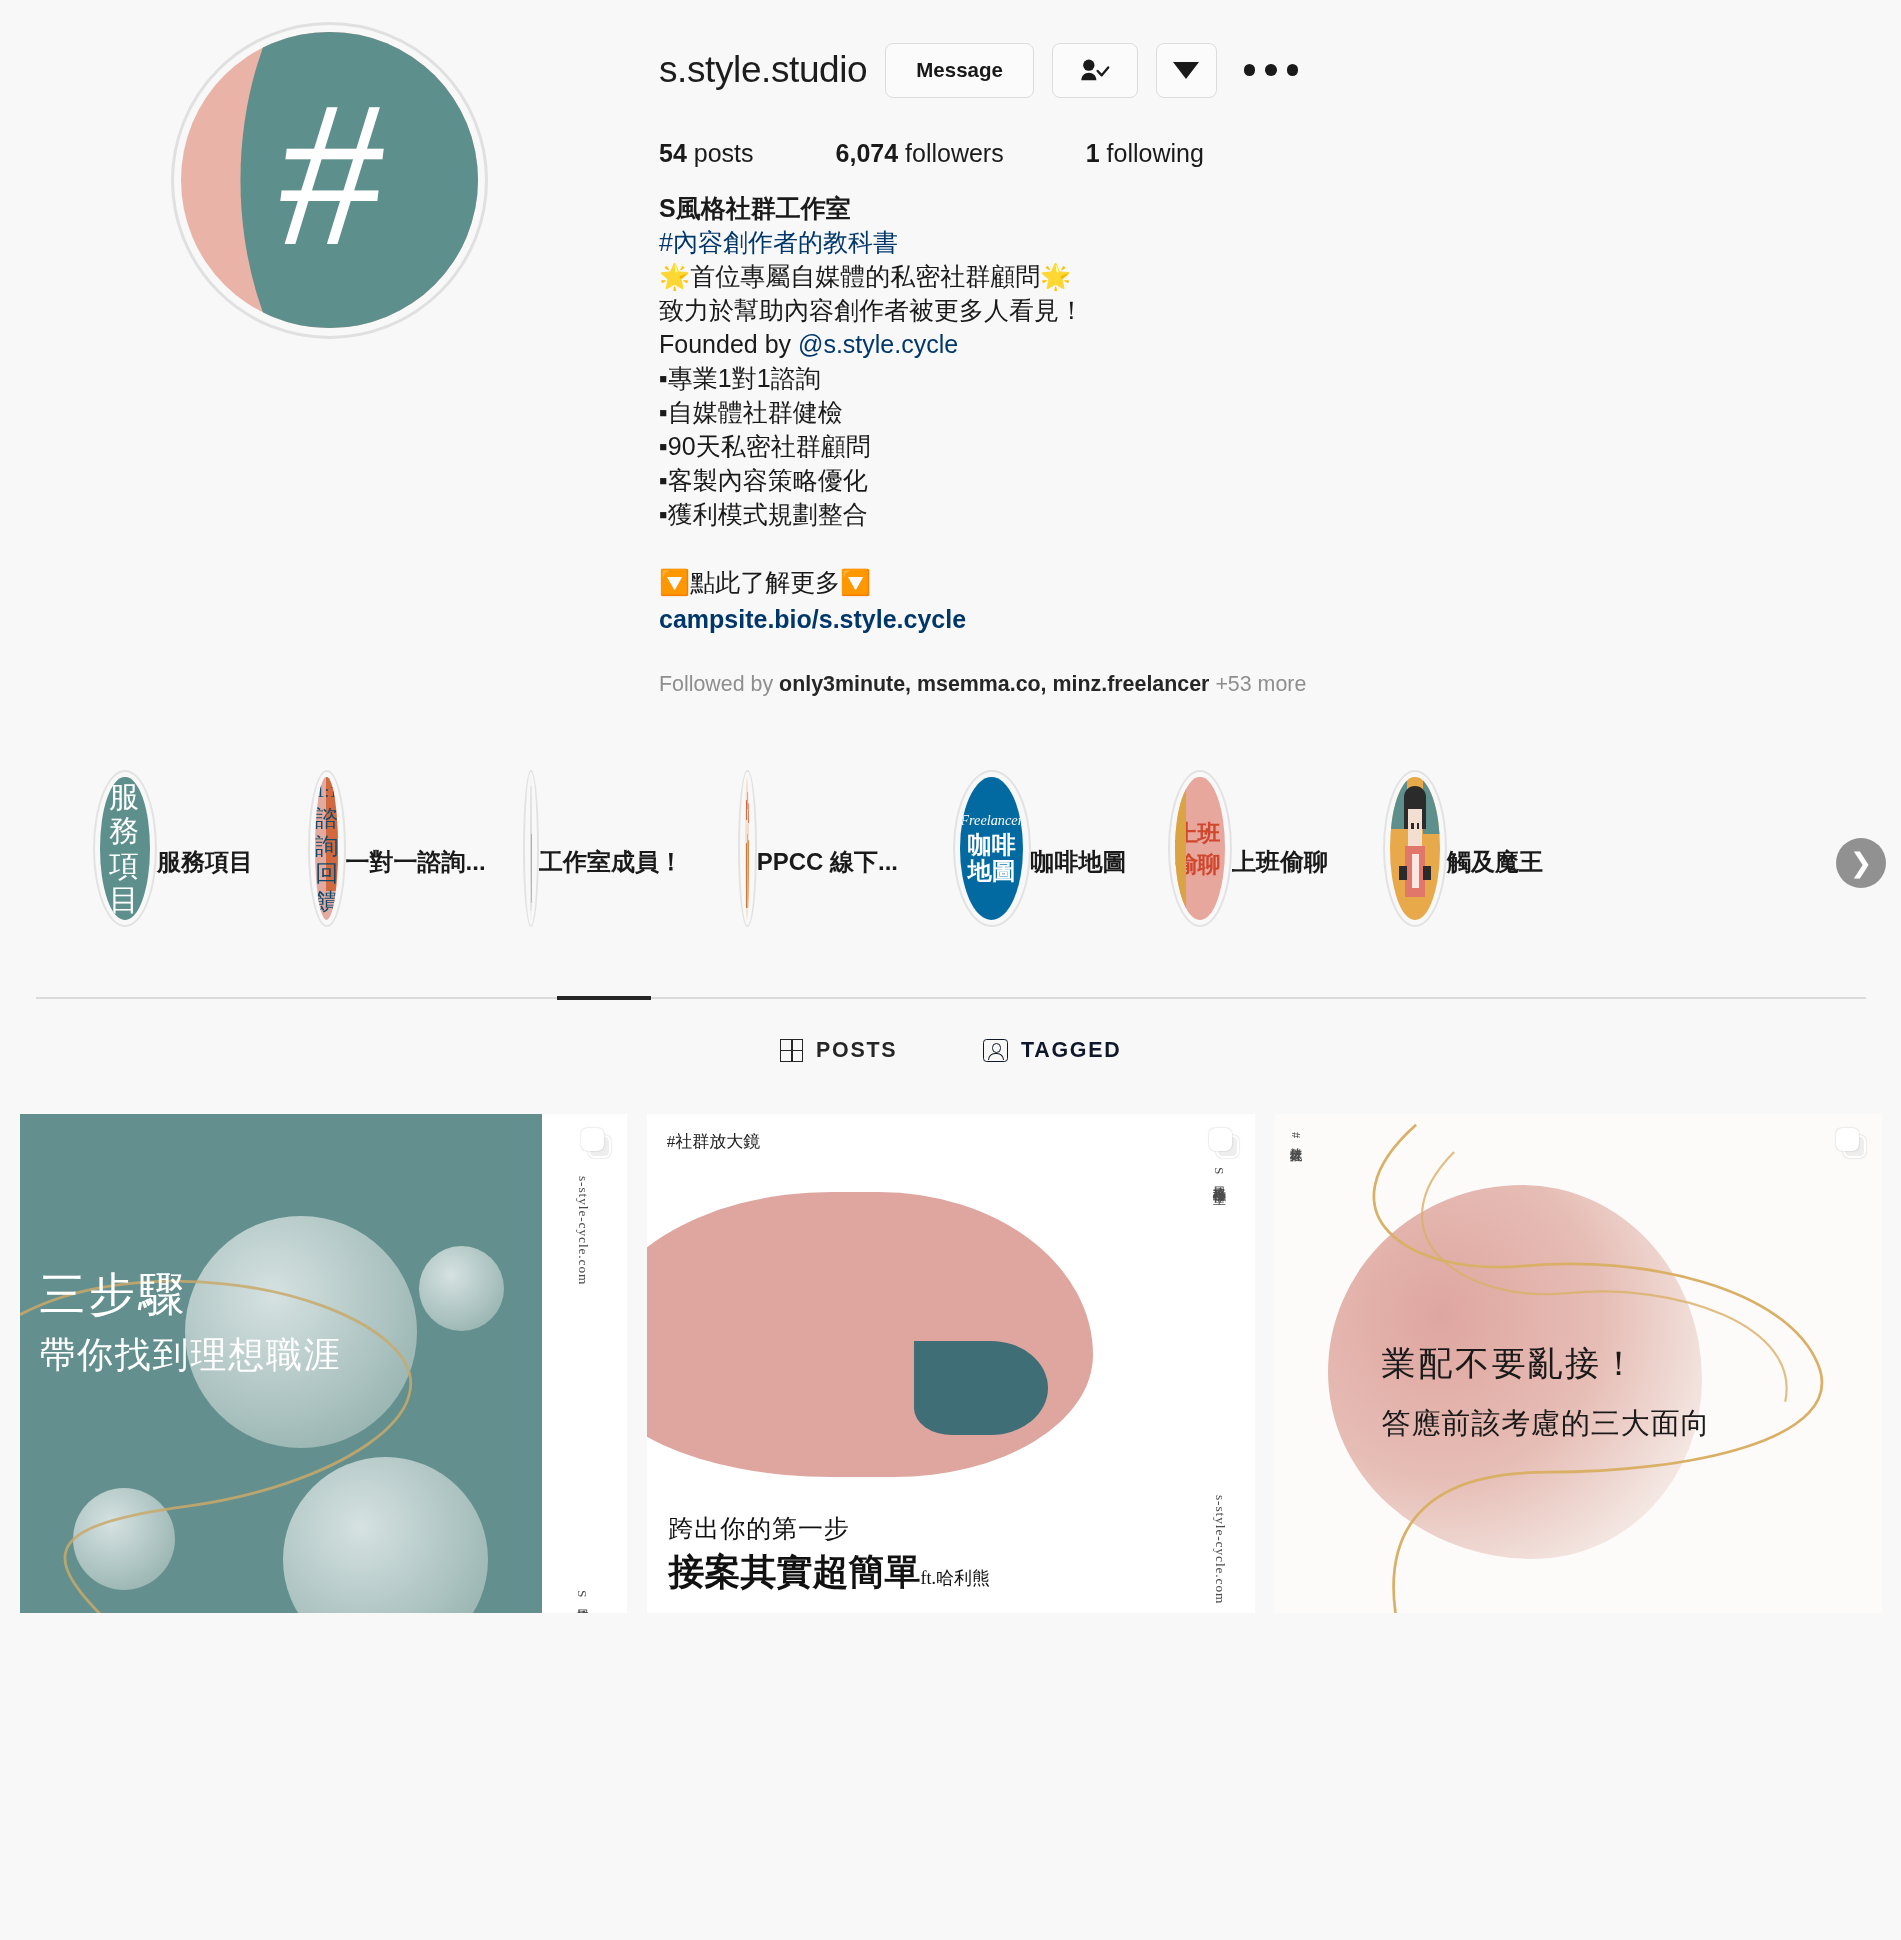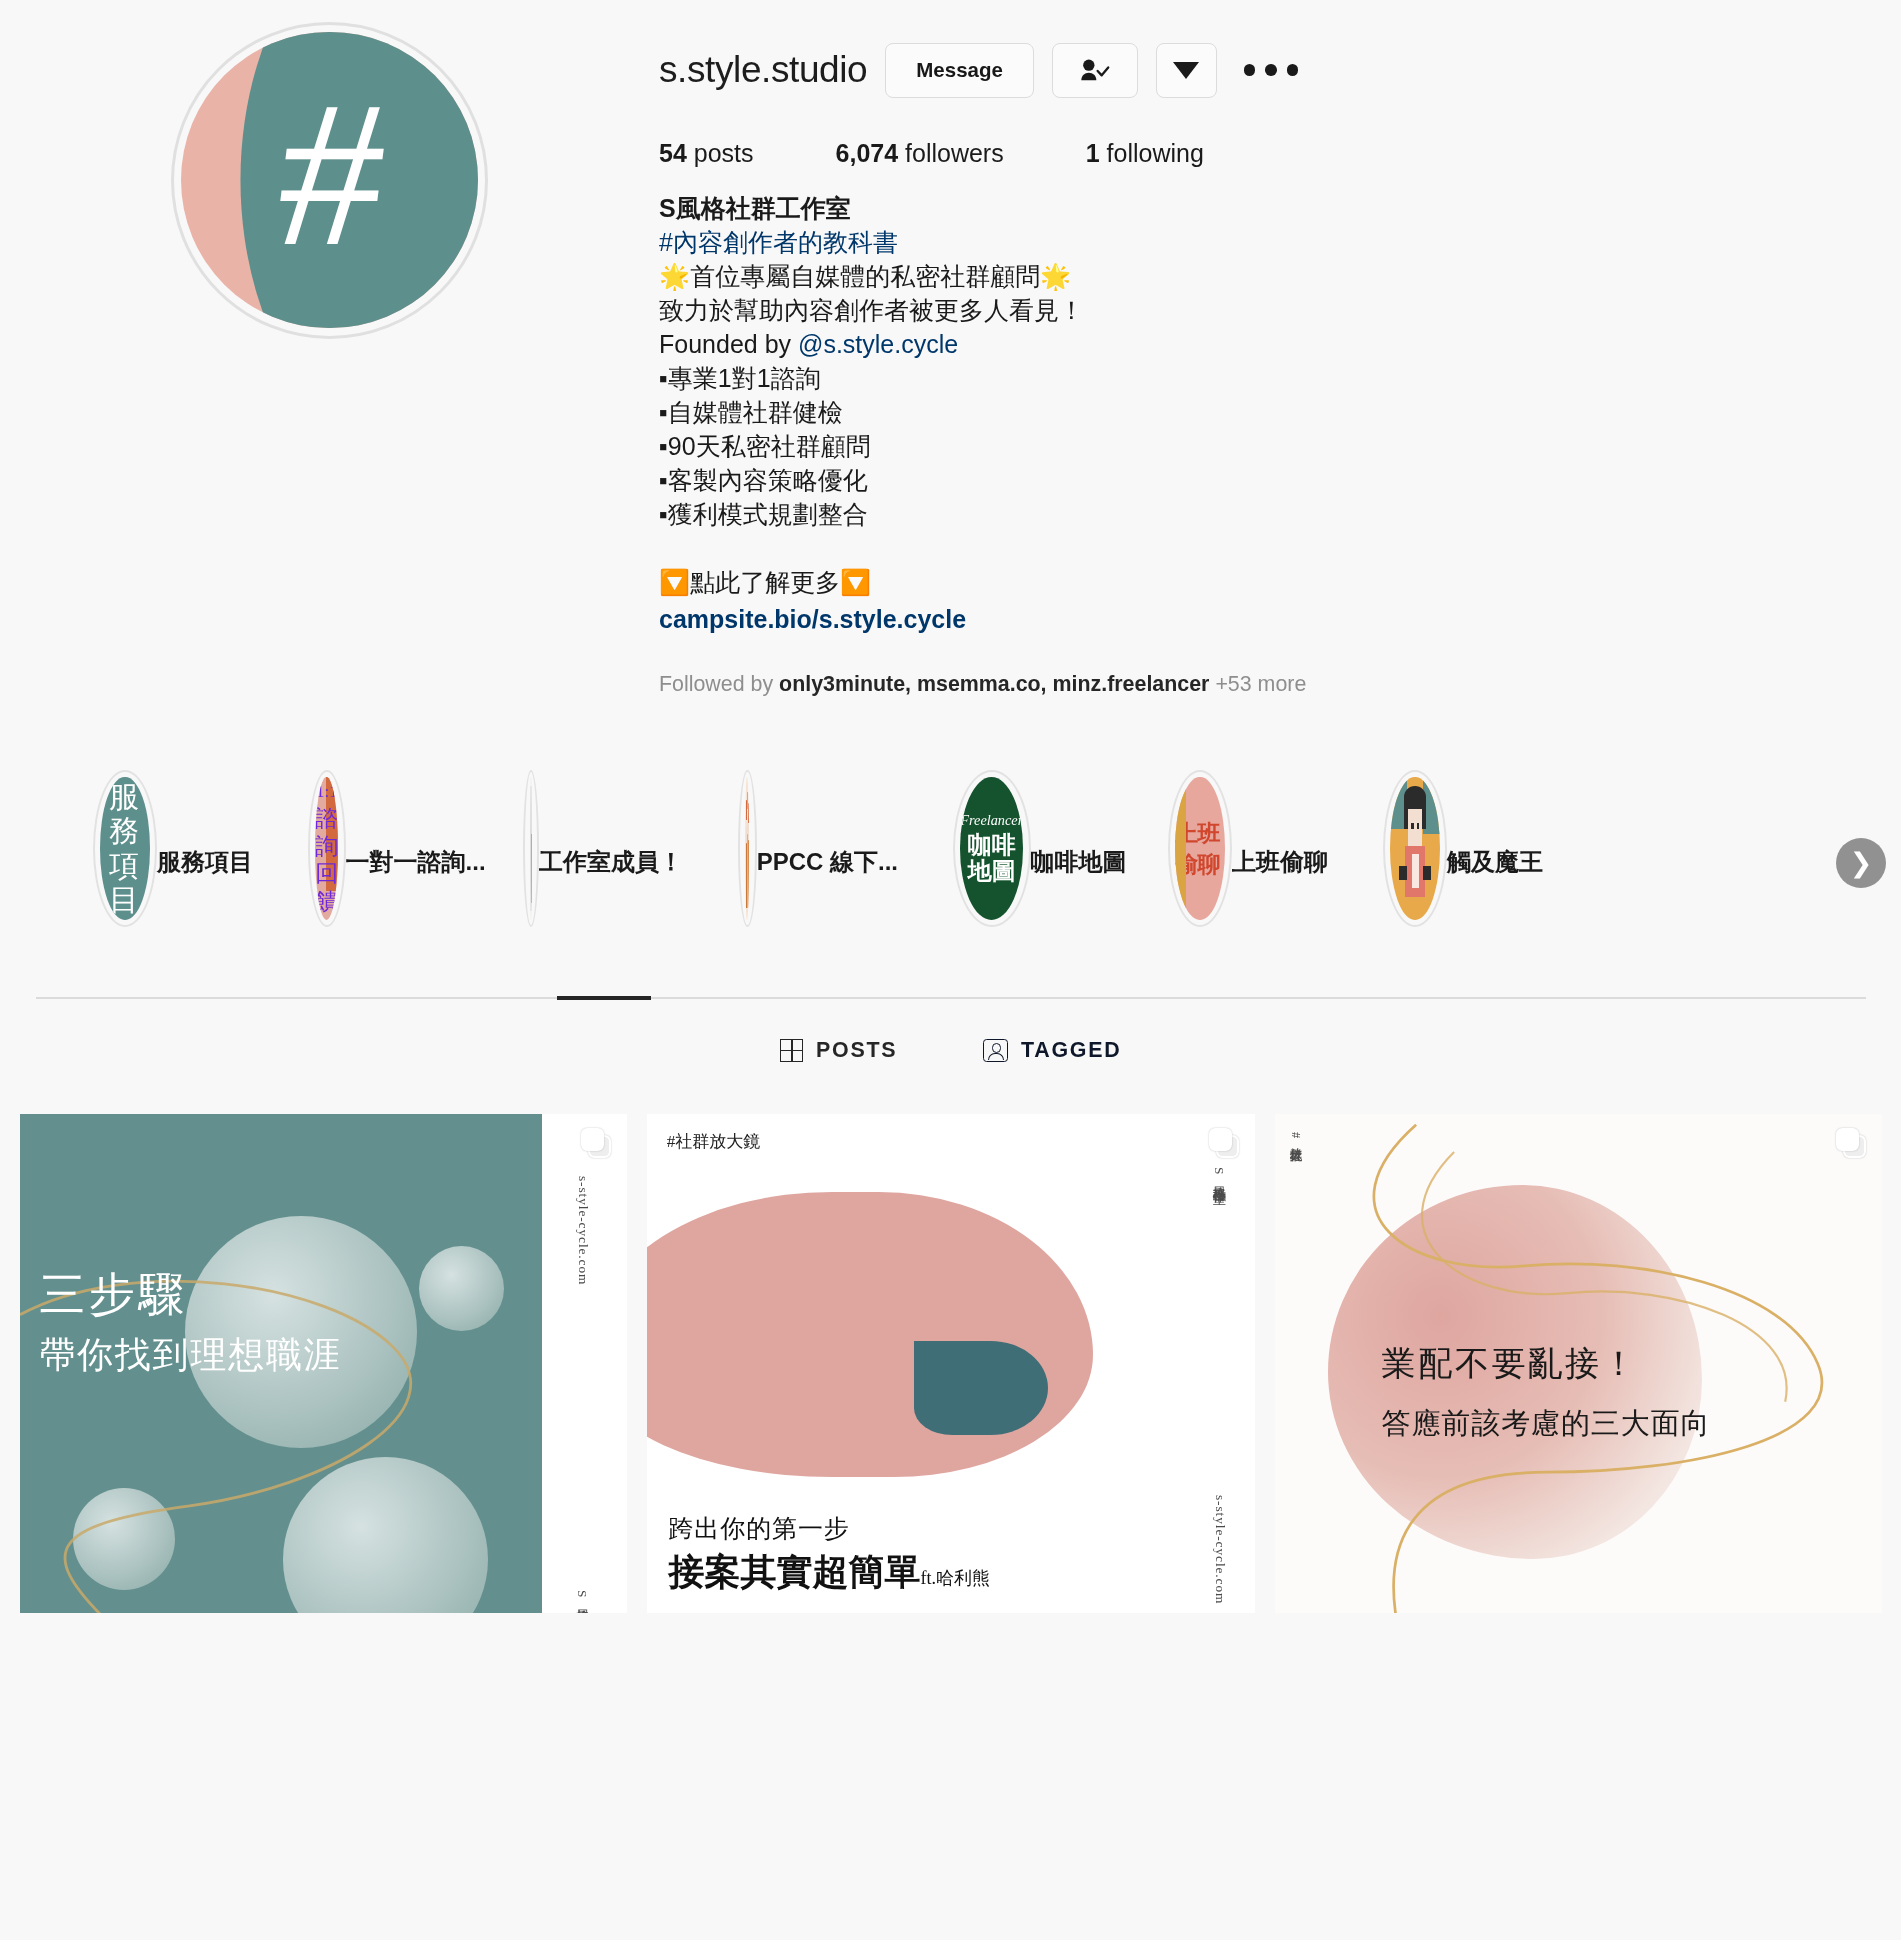--- a/index.html
+++ b/index.html
@@ -82,25 +82,25 @@
   .hl-img { width: 100%; height: 100%; border-radius: 50%; overflow: hidden; position: relative;
             display: flex; align-items: center; justify-content: center;
             font-family: "Liberation Serif", serif; color: #fff; }
   .hl-label { margin-top: 27px; font-size: 24px; font-weight: 700; color: #1a1a1a; white-space: nowrap; }
 
   
   .c1 { background: #5d8f8c; }
   .c1 .t { font-size: 30px; line-height: 1.15; text-align: center; letter-spacing: 1.8px; }
   .c2 { background: #e3aaa0; }
   .c2::after { content:""; position:absolute; right:0; top:0; width:52%; height:80%; background:#d2693f; }
-  .c2 .t { position: relative; z-index:2; font-size: 23px; line-height: 1.2; text-align:center; color:#6d28d9; }
+  .c2 .t { position: relative; z-index:2; font-size: 23px; line-height: 1.2; text-align:center; color:#0c4a6e; }
   .c2 .t small { display:block; font-size: 17px; margin-bottom: 2.7px; }
   .c3 { background: #f7e3d2; }
   .c4 { background: #f2f0ec; }
-  .c5 { background: #14532d; align-items: center; }
+  .c5 { background: #0369a1; align-items: center; }
   .c5 .t { font-size: 24px; text-align: center; line-height: 1.1; font-weight: 700; }
   .c5 .t small { display:block; font-size:14.3px; font-style: italic; font-weight:400; margin-bottom:3.6px; }
   .c6 { background: #e7a79d; }
   .c6 .t { color:#d0472e; font-size: 23px; font-weight: 700; letter-spacing:-0.9px; }
   .c6::before { content:""; position:absolute; left:0; top:0; bottom:0; width:22%; background:#d9a441; }
   .c7 { background: #e8a94a; }
 
   .c3 .fig { position:absolute; inset:0; }
   .c3 .fig span { position:absolute; border-radius: 2.7px; }
   .c4 .doc { position:absolute; left:14%; top:6%; width:72%; height:88%; background:#fff; border:0.9px solid #ddd; }

